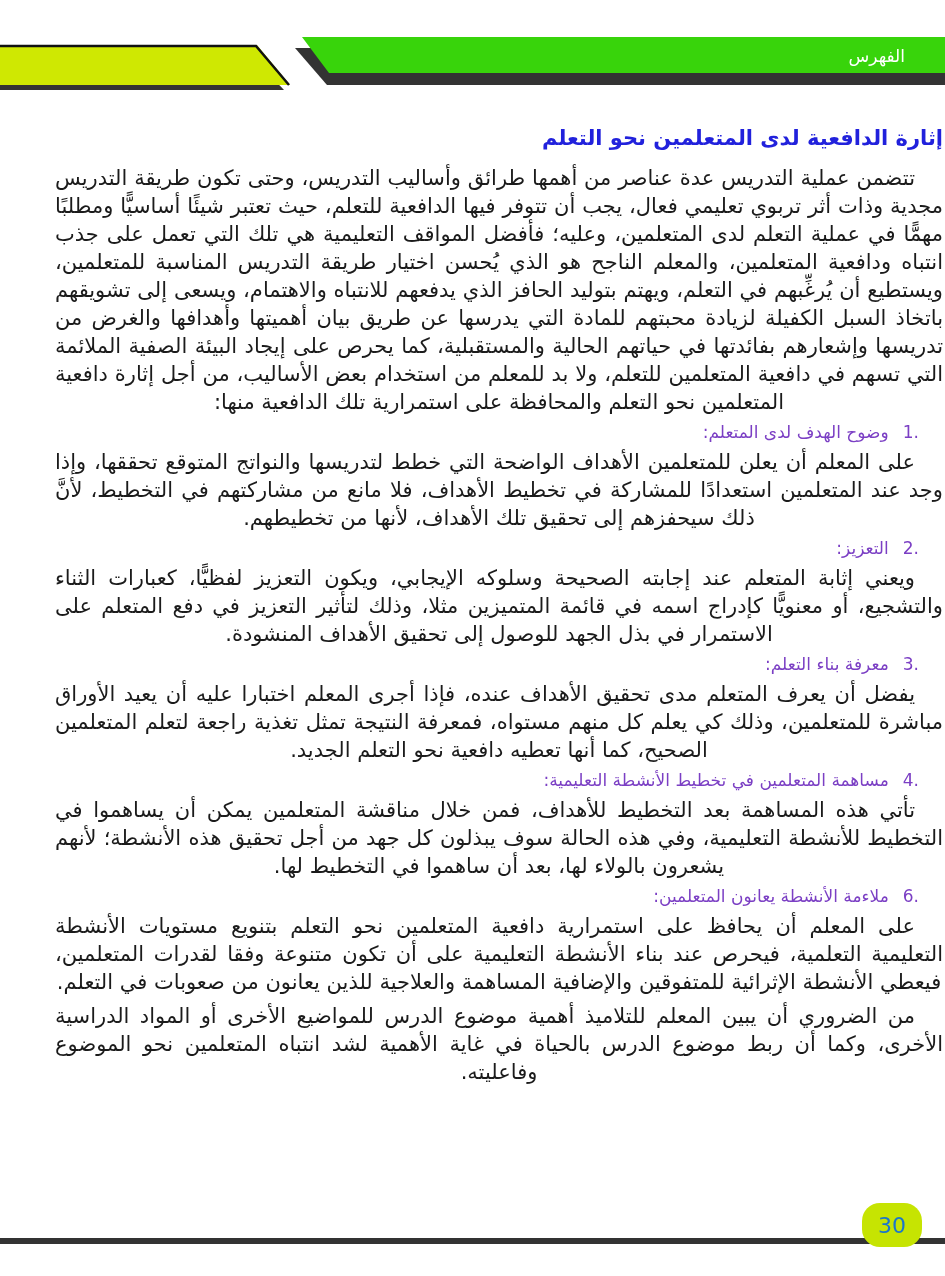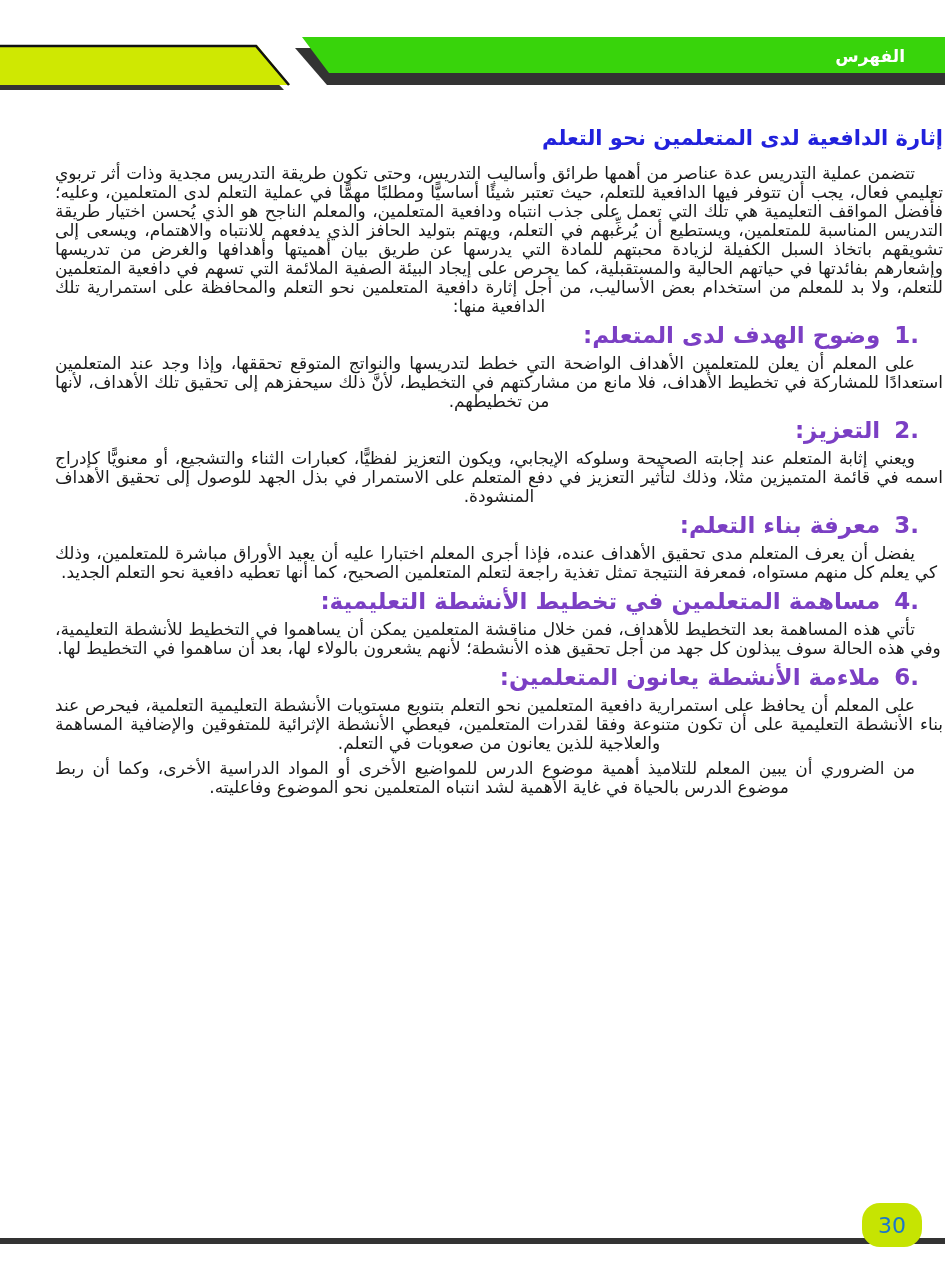--- a/index.html
+++ b/index.html
@@ -15,46 +15,46 @@
   .page { position: absolute; inset: 0; }
 
   
   .header-banner { position: absolute; top: 0; left: 0; width: 945px; height: 100px; }
   .poly-shadow { fill: var(--shadow, #333333); }
   .poly-yellow { fill: var(--header-yellow, #cfe802); }
   .poly-green  { fill: var(--header-green, #38d40b); }
   .yellow-outline { fill: none; stroke: #111111; stroke-width: 2.5; }
   .header-tab-label {
     position: absolute; top: 43px; right: 40px;
-    color: #ffffff; font-size: 17px; font-weight: bold; line-height: 26px;
+    color: #ffffff; font-size: 17px; font-weight: normal; line-height: 26px;
   }
 
   
   .content {
     position: absolute; top: 92px; right: 0; left: 0; bottom: 42px;
     padding: 0 2px 0 55px; 
     overflow: hidden;
   }
   .page-title {
     color: var(--title-blue, #2121dc);
     font-size: 21px; font-weight: bold;
     margin: 34px 0 14px 0;
     text-align: right;
   }
   .para {
-    font-size: 17px; line-height: 19px;
+    font-size: 21px; line-height: 28px;
     text-align: justify; text-align-last: center;
     margin: 0 0 6px 0;
     text-indent: 28px;
     color: var(--text, #1b1b1b);
   }
   .section { margin: 0 0 4px 0; }
   .section-heading {
     color: var(--heading-purple, #7b3fc4);
-    font-size: 23px; font-weight: bold;
+    font-size: 17px; font-weight: normal;
     margin: 6px 24px 6px 0;
     text-align: right;
   }
   .section-heading .num {
     display: inline-block;
     direction: ltr; unicode-bidi: embed;
     margin-left: 14px;
   }
 
   

